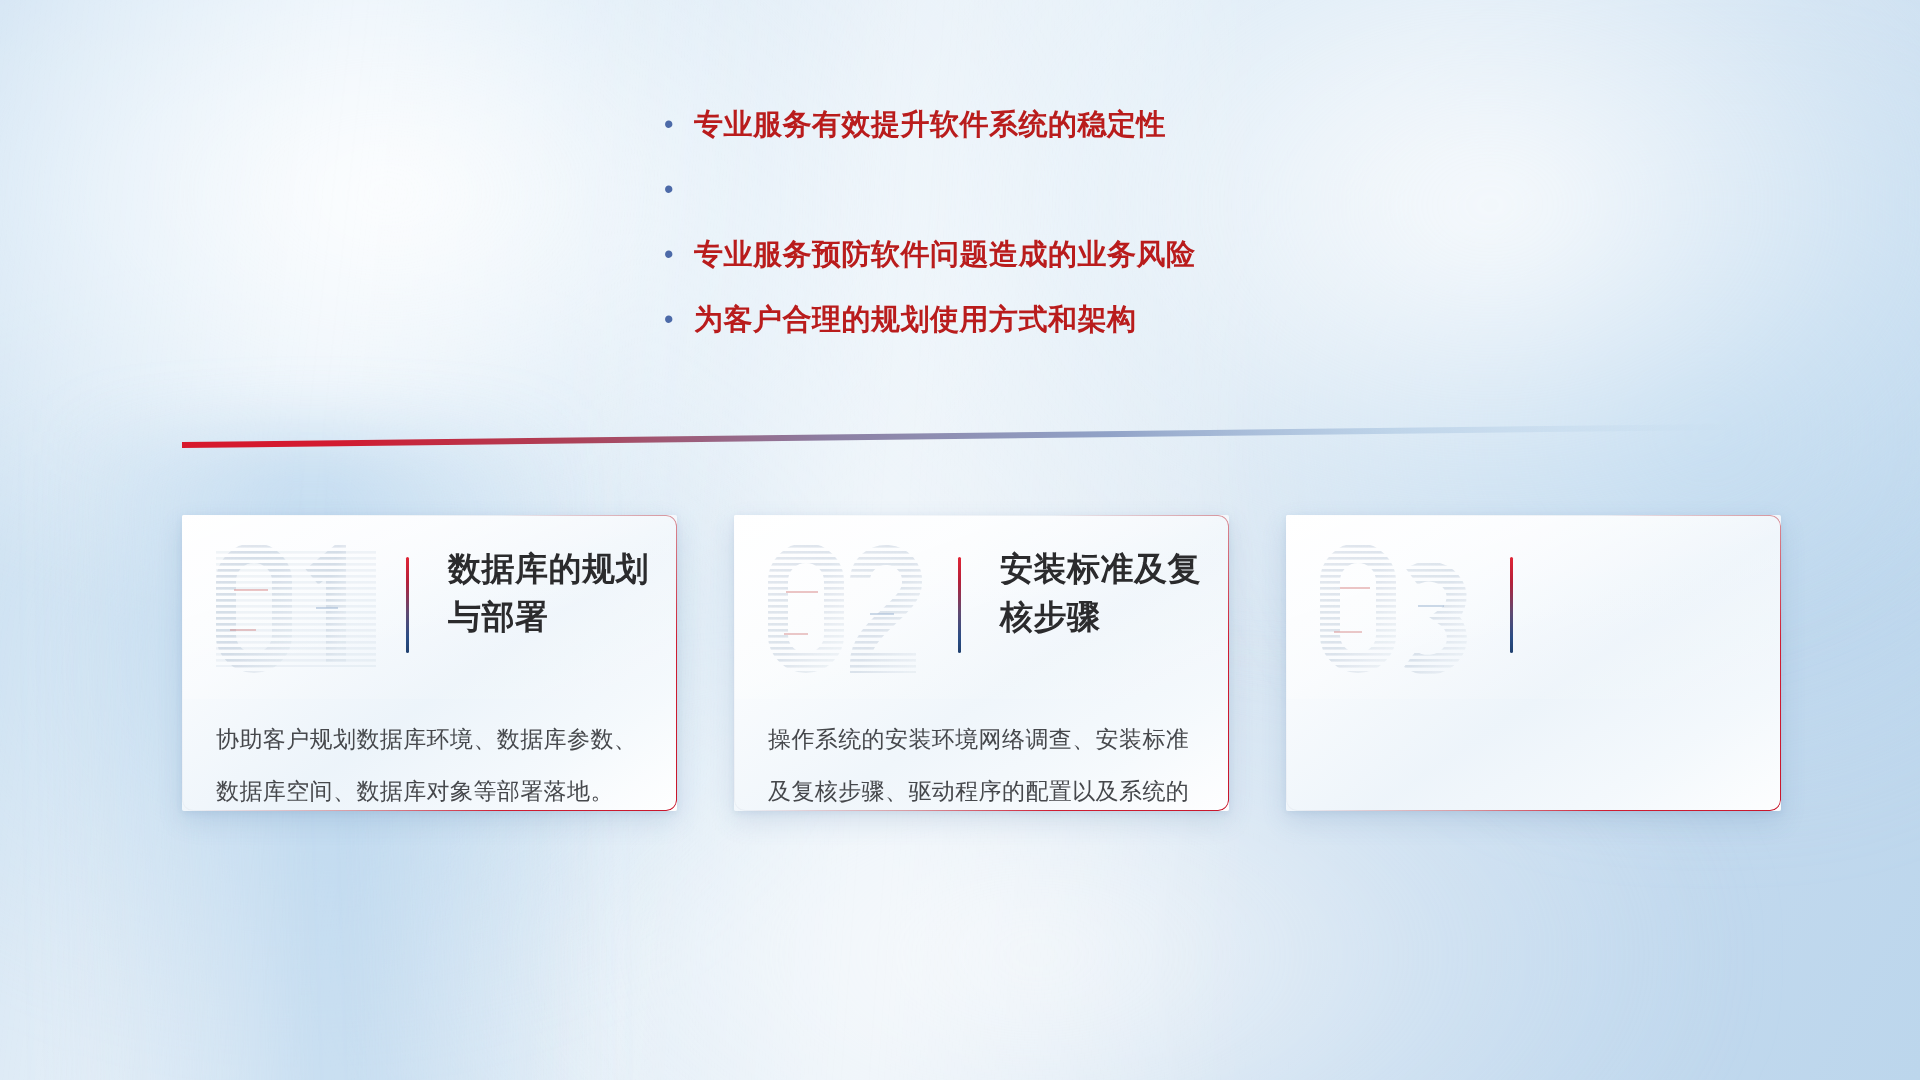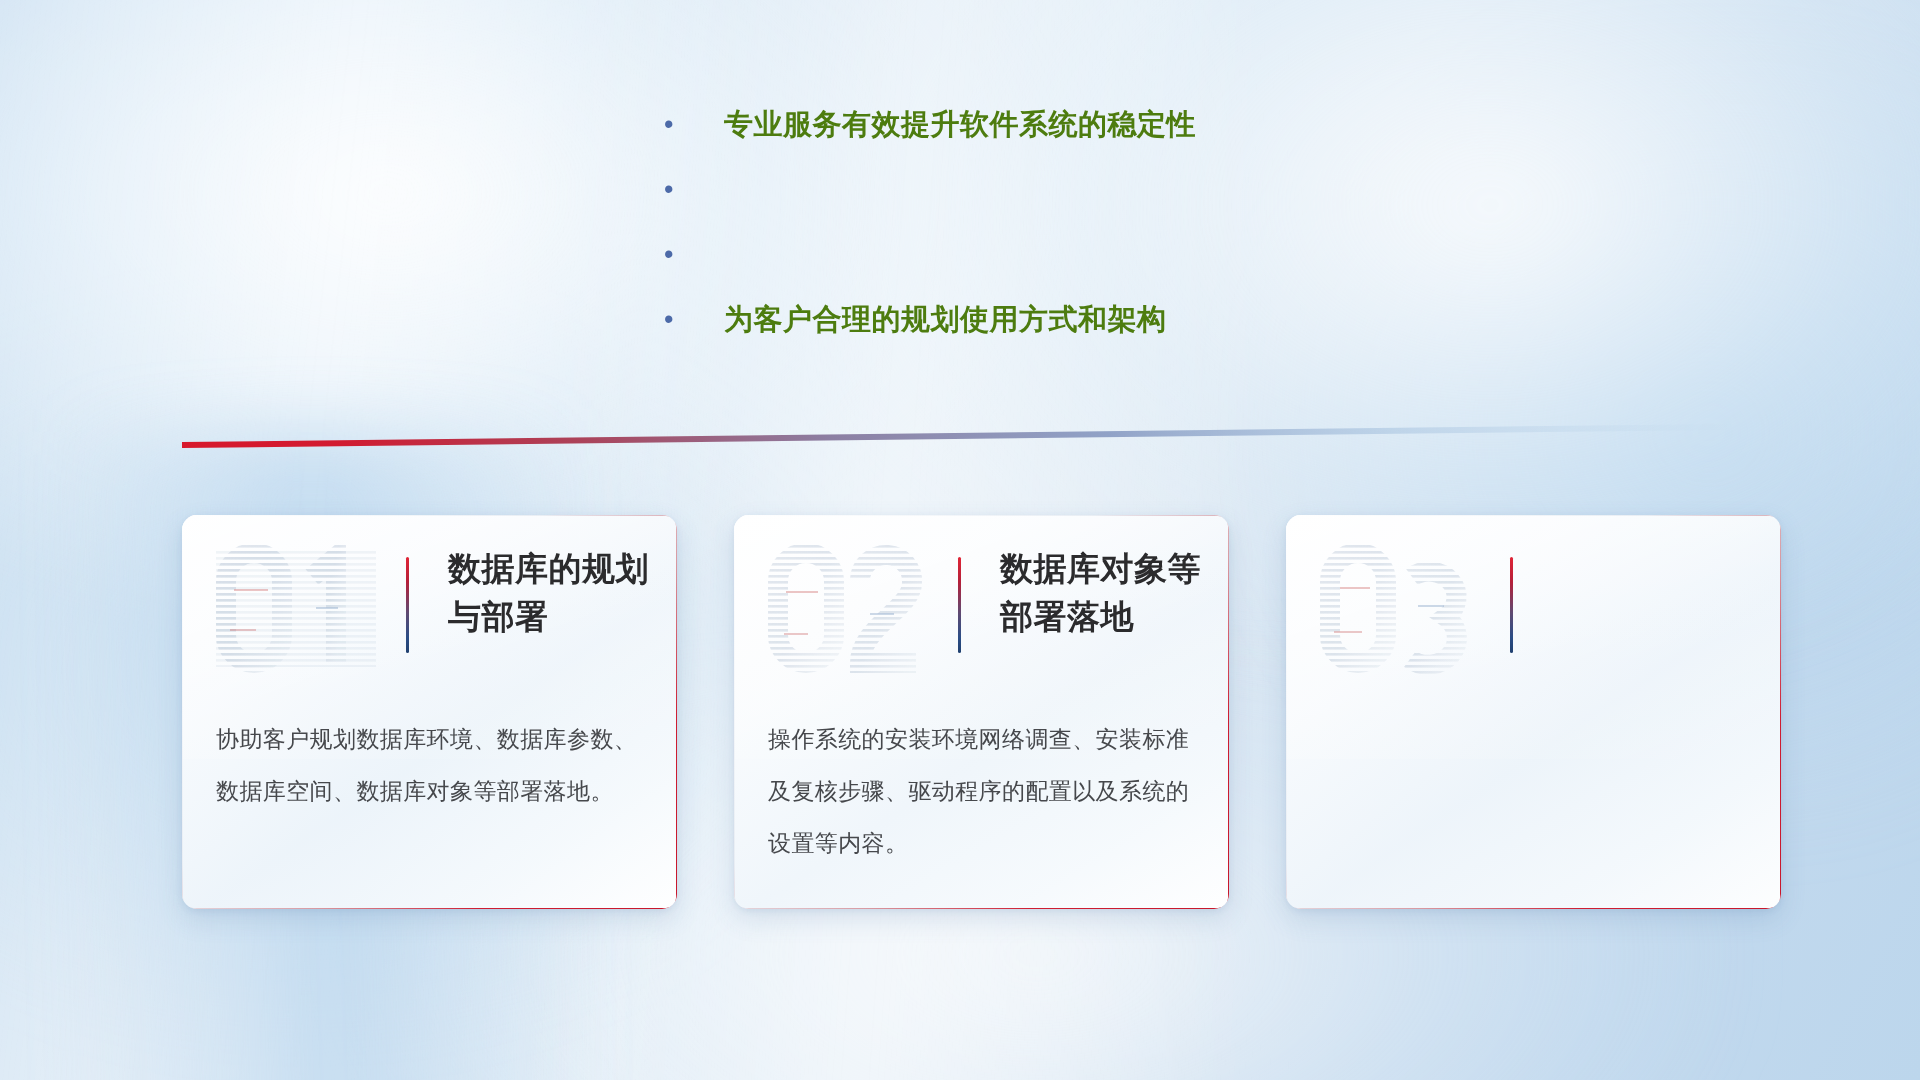--- a/index.html
+++ b/index.html
@@ -88,24 +88,23 @@
     font-size:27px;
     line-height:40px;
     color:#4c6aa8;
     text-align:left;
     padding-left:4px;
   }
   .bullet-text {
     font-size:29px;
     line-height:40px;
     letter-spacing:.5px;
-    color:#4d7c0f;
+    color:#b91c1c;
     font-weight:700;
     white-space:nowrap;
-    margin-left:30px;
   }
 
   
   .divider-wrap {
     position:absolute;
     left:182px;
     top:424px;
     width:1545px;
     height:26px;
   }
@@ -117,22 +116,22 @@
     left:182px;
     top:515px;
     width:1600px;
     height:400px;
     display:flex;
     gap:57px;
   }
   .card {
     position:relative;
     width:495px;
-    height:394px;
-    border-radius:15px;
+    height:296px;
+    border-radius:2px;
     background:
       linear-gradient(146deg,
         rgba(255,255,255,.96) 0%,
         rgba(250,252,254,.94) 28%,
         rgba(240,246,251,.92) 56%,
         rgba(246,250,253,.95) 80%,
         rgba(255,255,255,.97) 100%);
     box-shadow:
       0 10px 26px rgba(70,110,160,.16),
       0 2px 6px rgba(70,110,160,.10);
@@ -235,20 +234,21 @@
       <span class="bullet-dot">•</span>
       <span class="bullet-text">专业服务有效提升软件系统的稳定性</span>
     </div>
 
     <div class="bullet-row">
       <span class="bullet-dot">•</span>
     </div>
 
     <div class="bullet-row">
       <span class="bullet-dot">•</span>
+      <span class="bullet-text">专业服务预防软件问题造成的业务风险</span>
     </div>
 
     <div class="bullet-row">
       <span class="bullet-dot">•</span>
       <span class="bullet-text">为客户合理的规划使用方式和架构</span>
     </div>
 
   </div>
 
   <div class="divider-wrap">
@@ -338,21 +338,21 @@
               <path d="M104,46 a26,26 0 1 1 52,4 c0,26 -52,44 -52,80 l56,0" stroke-linecap="butt"></path>
             </g>
             <g opacity="0.38">
               <rect x="30" y="58" width="32" height="2" fill="#d06a6a"></rect>
               <rect x="28" y="100" width="24" height="2" fill="#cf7272"></rect>
               <rect x="114" y="80" width="24" height="2" fill="#7f9ec4"></rect>
             </g>
           </svg>
         </div>
         <div class="head-divider"></div>
-        <div class="card-title">数据库对象等部署落地</div>
+        <div class="card-title">安装标准及复核步骤</div>
       </div>
 
       <div class="card-body">操作系统的安装环境网络调查、安装标准及复核步骤、驱动程序的配置以及系统的设置等内容。</div>
     </div>
 
     <div class="card">
       <div class="card-sheen"></div>
       <div class="card-border"></div>
 
       <div class="card-head">

